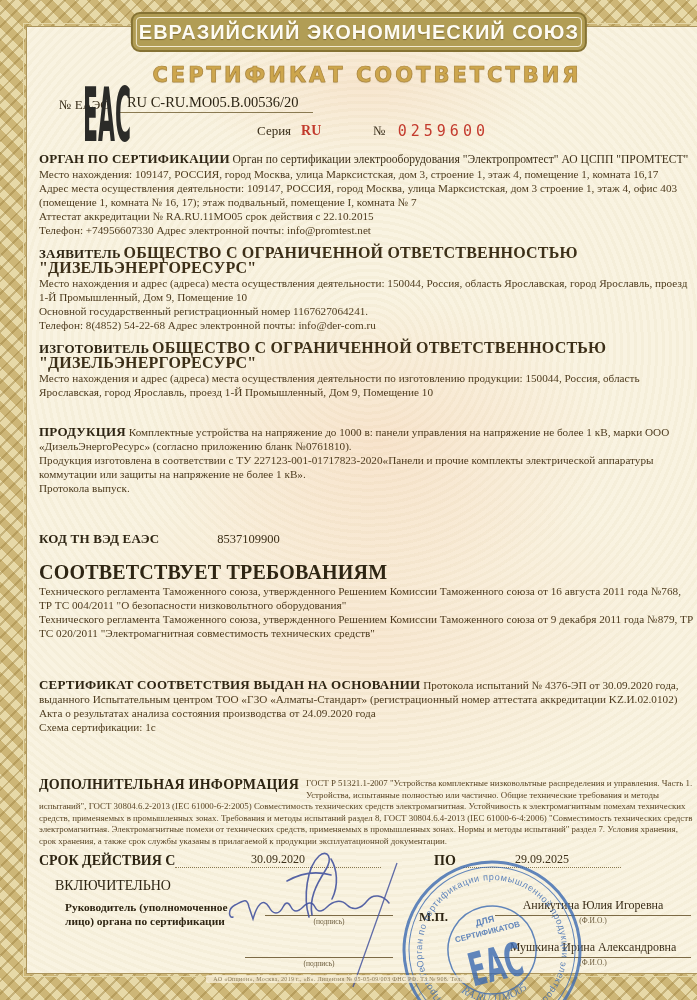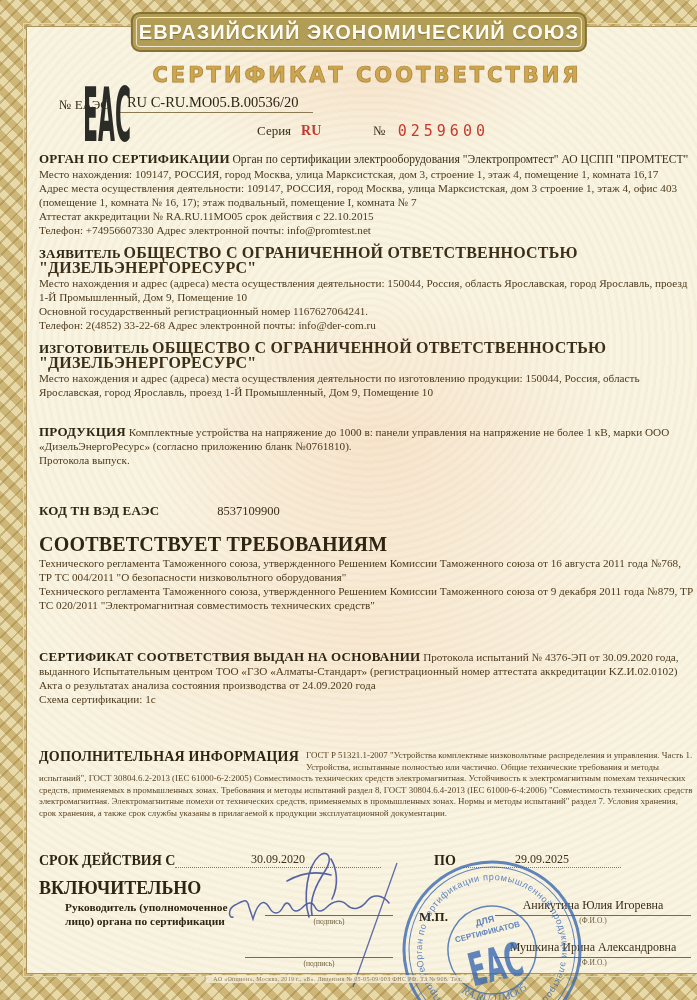--- a/index.html
+++ b/index.html
@@ -62,21 +62,21 @@
   .sec-req{margin-top:14px;}
   .sec-req .h{font-size:20px;}
   .sec-basis{margin-top:38px;}
   .sec-add{margin-top:44px;}
   .sec-add .h{float:left;margin-right:7px;font-size:14px;line-height:13px;}
   .sec-add p{font-size:8.9px;line-height:11.6px;color:#5a4626;}
 
   
   .bottom{position:absolute;left:0;bottom:0;width:645px;height:122px;z-index:2;}
   .val-from{position:absolute;left:12px;top:2px;font-weight:bold;font-size:14px;color:#2e2513;}
-  .val-incl{position:absolute;left:12px;top:27px;font-weight:bold;font-size:18px;color:#2e2513;}
+  .val-incl{position:absolute;left:28px;top:27px;font-weight:normal;font-size:14px;color:#2e2513;}
   .date{position:absolute;font-size:12px;color:#3c2f18;text-align:center;border-bottom:1px dotted #8a7a52;}
   .date-from{left:148px;top:1px;width:206px;}
   .label-to{position:absolute;left:407px;top:2px;font-weight:bold;font-size:14px;color:#2e2513;}
   .date-to{left:436px;top:1px;width:158px;}
   .sig-label{position:absolute;font-weight:bold;font-size:11.4px;line-height:13.5px;color:#2e2513;width:190px;}
   .lbl1{left:38px;top:50px;}
   .lbl2{left:38px;top:88px;}
   .sline{position:absolute;border-bottom:1px solid #7c6a45;}
   .sline1{left:238px;top:49px;width:128px;height:15px;}
   .sline2{left:218px;top:91px;width:148px;height:15px;}
@@ -139,32 +139,33 @@
         <p>Адрес места осуществления деятельности: 109147, РОССИЯ, город Москва, улица Марксистская, дом 3 строение 1, этаж 4, офис 403 (помещение 1, комната № 16, 17); этаж подвальный, помещение I, комната № 7</p>
         <p>Аттестат аккредитации № RA.RU.11МО05 срок действия с 22.10.2015</p>
         <p>Телефон: +74956607330 Адрес электронной почты: info@promtest.net</p>
       </div>
 
       <div class="sec sec-applicant">
         <p><span class="h">ЗАЯВИТЕЛЬ</span>
            <span class="caps">ОБЩЕСТВО С ОГРАНИЧЕННОЙ ОТВЕТСТВЕННОСТЬЮ "ДИЗЕЛЬЭНЕРГОРЕСУРС"</span></p>
         <p>Место нахождения и адрес (адреса) места осуществления деятельности: 150044, Россия, область Ярославская, город Ярославль, проезд 1-Й Промышленный, Дом 9, Помещение 10</p>
         <p>Основной государственный регистрационный номер 1167627064241.</p>
-        <p>Телефон: 2(4852) 33-22-68 Адрес электронной почты: info@der-com.ru</p>
+        <p>Телефон: 8(4852) 54-22-68 Адрес электронной почты: info@der-com.ru</p>
       </div>
 
       <div class="sec sec-manufacturer">
         <p><span class="h">ИЗГОТОВИТЕЛЬ</span>
            <span class="caps">ОБЩЕСТВО С ОГРАНИЧЕННОЙ ОТВЕТСТВЕННОСТЬЮ "ДИЗЕЛЬЭНЕРГОРЕСУРС"</span></p>
         <p>Место нахождения и адрес (адреса) места осуществления деятельности по изготовлению продукции: 150044, Россия, область Ярославская, город Ярославль, проезд 1-Й Промышленный, Дом 9, Помещение 10</p>
       </div>
 
       <div class="sec sec-product">
         <p><span class="h">ПРОДУКЦИЯ</span>
            <span>Комплектные устройства на напряжение до 1000 в: панели управления на напряжение не более 1 кВ, марки ООО «ДизельЭнергоРесурс» (согласно приложению бланк №0761810).</span></p>
+        <p>Продукция изготовлена в соответствии с ТУ 227123-001-01717823-2020«Панели и прочие комплекты электрической аппаратуры коммутации  или защиты на напряжение не более 1 кВ».</p>
         <p>Протокола выпуск.</p>
       </div>
 
       <div class="sec sec-tnved">
         <span class="h">КОД ТН ВЭД ЕАЭС</span>
         <span class="tn-code">8537109900</span>
       </div>
 
       <div class="sec sec-req">
         <div class="h">СООТВЕТСТВУЕТ ТРЕБОВАНИЯМ</div>

